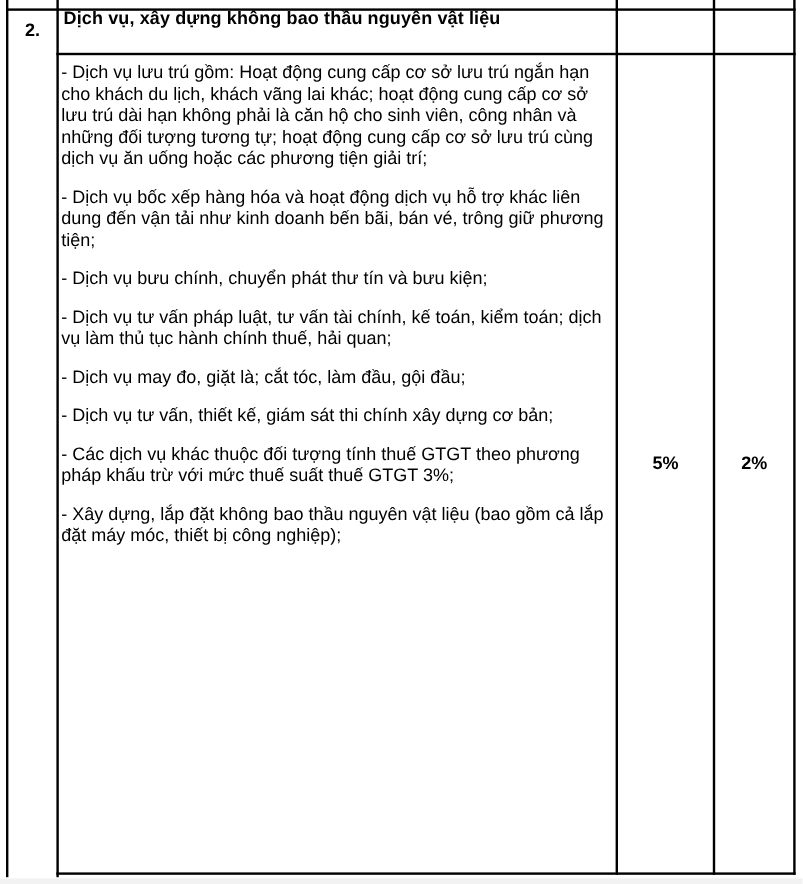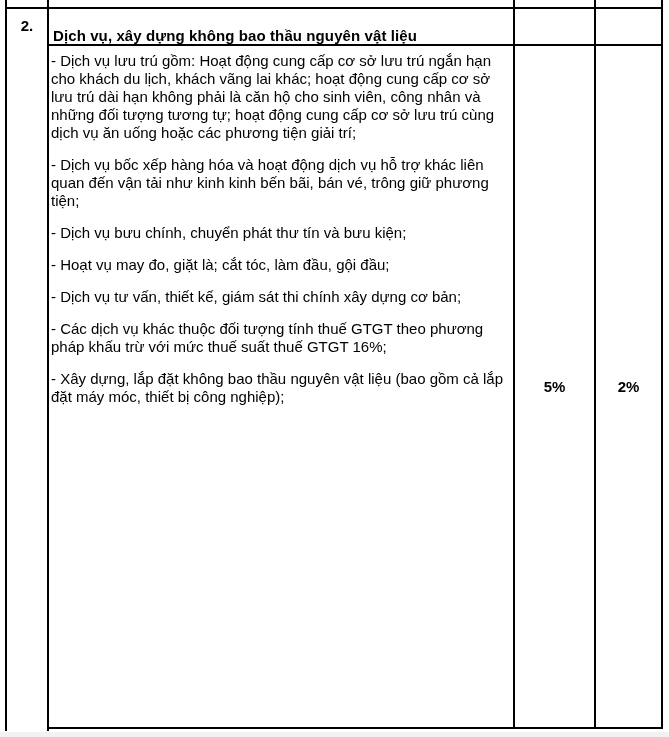--- a/index.html
+++ b/index.html
@@ -30,21 +30,21 @@
   }
   
   .cell { position: absolute; box-sizing: border-box; }
   .num-cell {
     left: 5px; top: 7px; width: 44px; height: 37px;
     display: flex; align-items: center; justify-content: center;
     font-size: 15px; font-weight: bold;
   }
   .title-cell {
     left: 49px; top: 7px; width: 464px; height: 37px;
-    display: flex; align-items: flex-end;
+    display: flex; align-items: flex-start;
     padding-left: 4px;
     font-size: 15px; font-weight: bold;
     letter-spacing: 0.1px;
   }
   .body-cell {
     left: 49px; top: 46px; width: 464px; height: 681px;
     padding: 6px 2px 0 2px;
     font-size: 15px; line-height: 18px;
     overflow: hidden;
   }
@@ -84,25 +84,26 @@
   <div class="cell num-cell">
     <span>2.</span>
   </div>
 
   <div class="cell title-cell">
     <span>Dịch vụ, xây dựng không bao thầu nguyên vật liệu</span>
   </div>
 
   <div class="cell body-cell">
       <p>- Dịch vụ lưu trú gồm: Hoạt động cung cấp cơ sở lưu trú ngắn hạn cho khách du lịch, khách vãng lai khác; hoạt động cung cấp cơ sở lưu trú dài hạn không phải là căn hộ cho sinh viên, công nhân và những đối tượng tương tự; hoạt động cung cấp cơ sở lưu trú cùng dịch vụ ăn uống hoặc các phương tiện giải trí;</p>
-      <p>- Dịch vụ bốc xếp hàng hóa và hoạt động dịch vụ hỗ trợ khác liên quan đến vận tải như kinh kinh bến bãi, bán vé, trông giữ phương tiện;</p>
+      <p>- Dịch vụ bốc xếp hàng hóa và hoạt động dịch vụ hỗ trợ khác liên dung đến vận tải như kinh doanh bến bãi, bán vé, trông giữ phương tiện;</p>
       <p>- Dịch vụ bưu chính, chuyển phát thư tín và bưu kiện;</p>
-      <p>- Hoạt vụ may đo, giặt là; cắt tóc, làm đầu, gội đầu;</p>
+      <p>- Dịch vụ tư vấn pháp luật, tư vấn tài chính, kế toán, kiểm toán; dịch vụ làm thủ tục hành chính thuế, hải quan;</p>
+      <p>- Dịch vụ may đo, giặt là; cắt tóc, làm đầu, gội đầu;</p>
       <p>- Dịch vụ tư vấn, thiết kế, giám sát thi chính xây dựng cơ bản;</p>
-      <p>- Các dịch vụ khác thuộc đối tượng tính thuế GTGT theo phương pháp khấu trừ với mức thuế suất thuế GTGT 16%;</p>
+      <p>- Các dịch vụ khác thuộc đối tượng tính thuế GTGT theo phương pháp khấu trừ với mức thuế suất thuế GTGT 3%;</p>
       <p>- Xây dựng, lắp đặt không bao thầu nguyên vật liệu (bao gồm cả lắp đặt máy móc, thiết bị công nghiệp);</p>
     </div>
 
   <div class="cell rate-cell vat-rate">
     <span>5%</span>
   </div>
 
   <div class="cell rate-cell pit-rate">
     <span>2%</span>
   </div>

